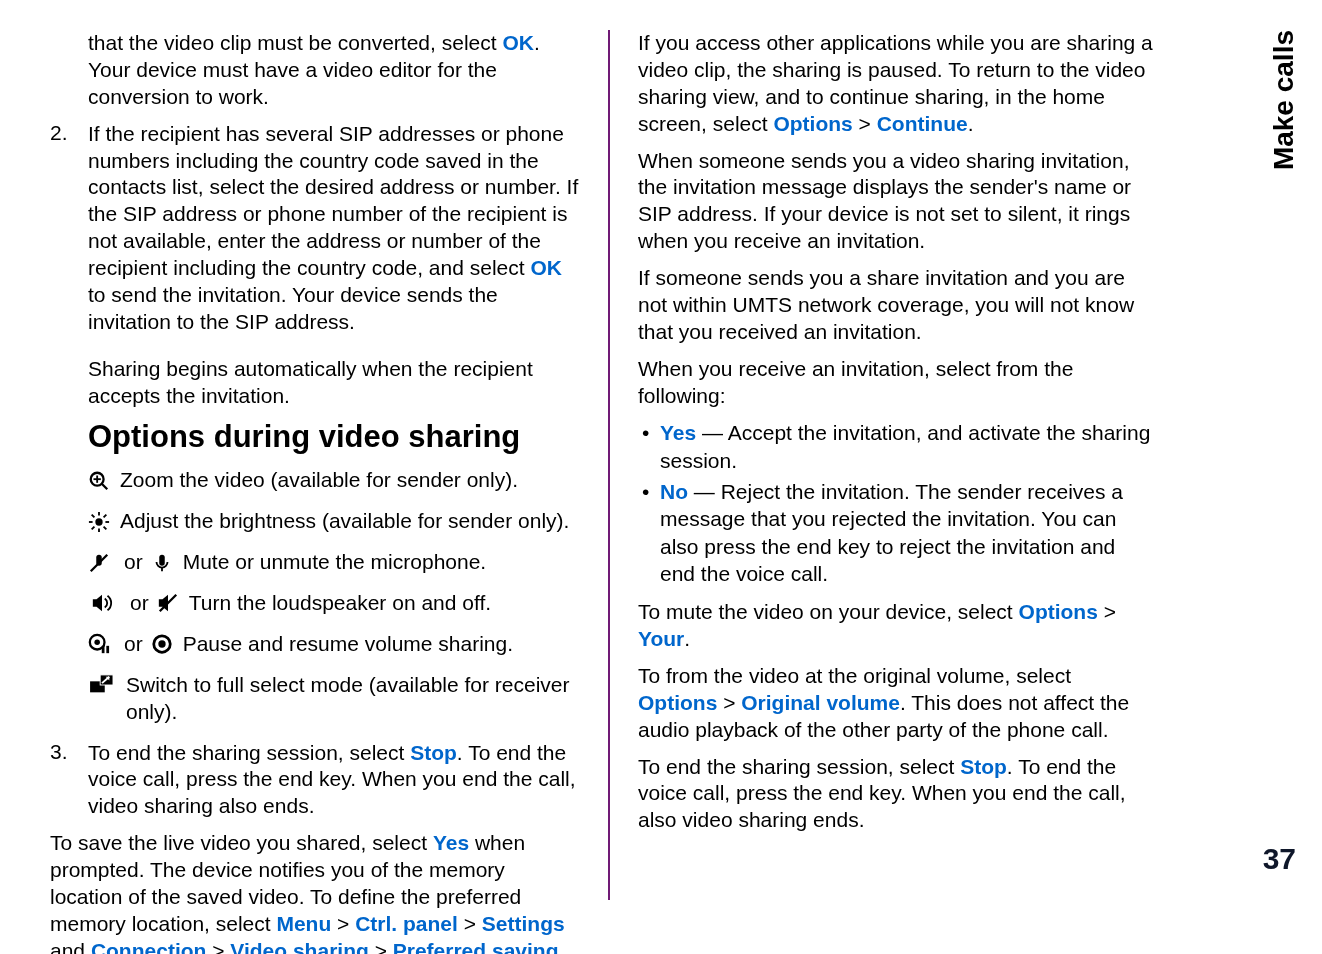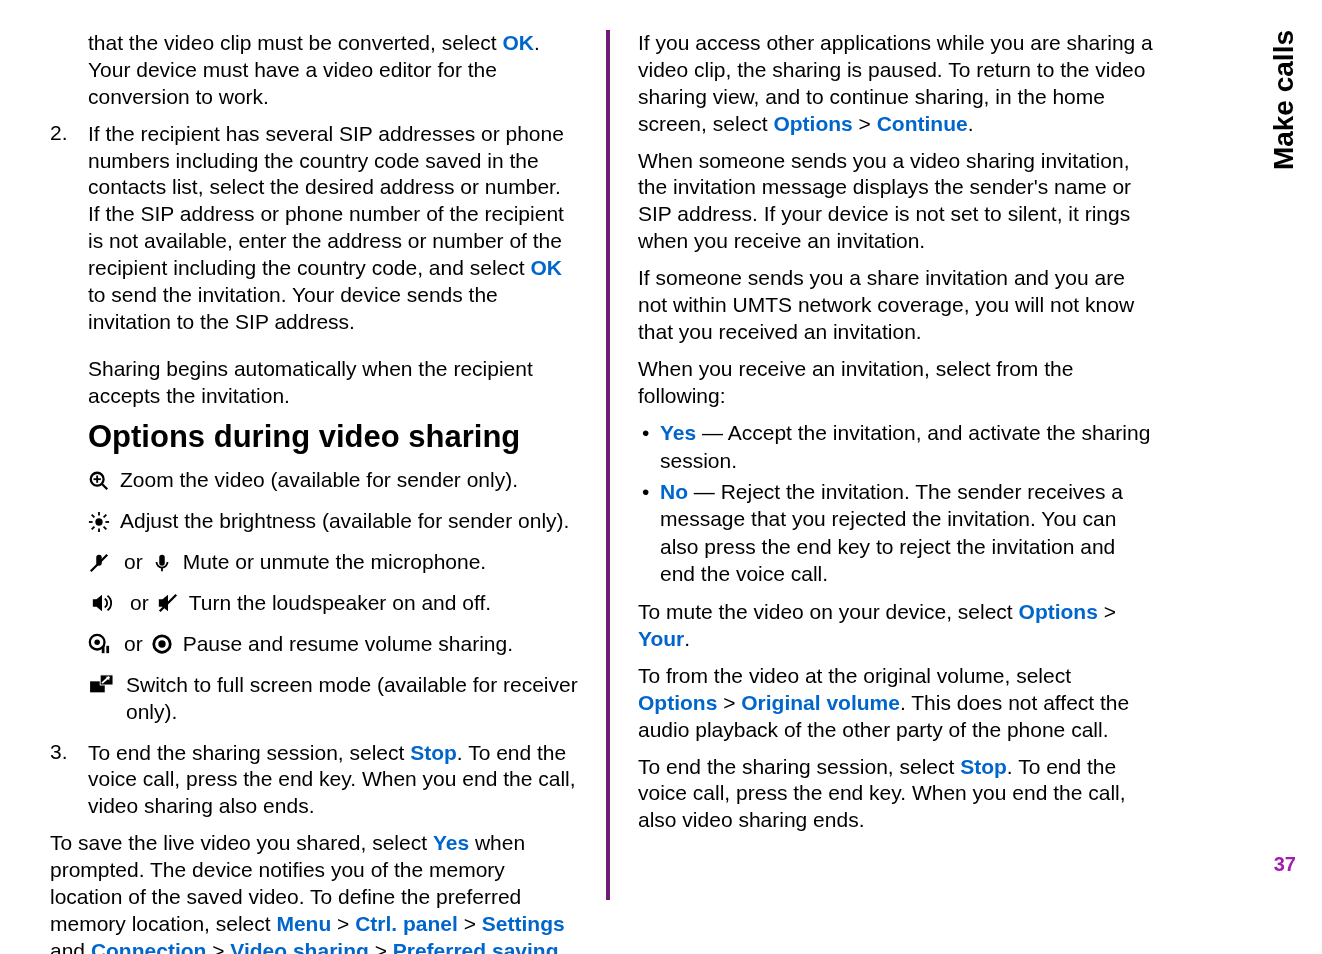--- a/index.html
+++ b/index.html
@@ -14,21 +14,21 @@
   }
   .page {
     display: flex;
     gap: 0;
     height: 870px;
   }
   .col {
     width: 560px;
     padding: 0 22px 0 0;
   }
-  .col-left { border-right: 4px solid #701a75; padding-right: 28px; }
+  .col-left { border-right: 2px solid #701a75; padding-right: 28px; }
   .col-right { padding-left: 28px; width: 565px; }
   .p { font-size: 21px; line-height: 1.28; margin-bottom: 10px; }
   .indent1 { margin-left: 38px; }
   .indent-num { display: flex; margin-bottom: 10px; }
   .num { width: 38px; font-size: 21px; flex-shrink:0; }
   .action { color: #0066cc; font-weight: bold; }
   .h3 { font-size: 31px; font-weight: bold; margin: 8px 0 12px 38px; }
   .h2 { font-size: 34px; font-weight: bold; color: #5a5a5a; margin: 28px 0 16px 0; letter-spacing: -0.5px;}
   .opt-row { display: flex; align-items: center; margin-left: 38px; margin-bottom: 14px; font-size:21px; line-height:1.28;}
   .icon { width: 22px; height: 22px; flex-shrink:0; margin-right: 0;}
@@ -45,23 +45,23 @@
     font-size: 28px;
     font-weight: bold;
     writing-mode: vertical-rl;
     transform: rotate(180deg);
     letter-spacing: 0px;
   }
   .page-num {
     position: absolute;
     right: 26px;
     bottom: 78px;
-    font-size: 20px;
+    font-size: 30px;
     font-weight: bold;
-    color: #a21caf;
+    color: #0f172a;
   }
 </style>
 </head>
 <body>
 
 <div class="page">
 
   <div class="col col-left">
     <div class="indent1 p">
       <span>that the video clip must be converted, select </span><span class="action">OK</span><span>. Your device must have a video editor for the conversion to work.</span>
@@ -166,21 +166,21 @@
 
     <div class="opt-row" style="align-items:flex-start;">
       <span class="icon-slot" style="margin-top:2px;">
         <svg viewBox="0 0 28 24" style="width:28px;height:22px;">
             <rect x="1" y="8" width="16" height="12" fill="#000"></rect>
             <rect x="12" y="1" width="14" height="11" fill="#000" stroke="#fff" stroke-width="1"></rect>
             <path d="M14 10 L22 3" stroke="#fff" stroke-width="2"></path>
             <polygon points="22,3 22,7 18,3" fill="#fff"></polygon>
           </svg>
       </span>
-      <span class="opt-text">Switch to full screen mode (available for receiver only).</span>
+      <span class="opt-text">Switch to full select mode (available for receiver only).</span>
     </div>
 
     <div class="indent-num">
       <div class="num">3.</div>
       <div class="p" style="margin-bottom:0;">
         <span>To end the sharing session, select </span><span class="action">Stop</span><span>. To end the voice call, press the end key. When you end the call, video sharing also ends.</span>
       </div>
     </div>
 
     <div class="p">

